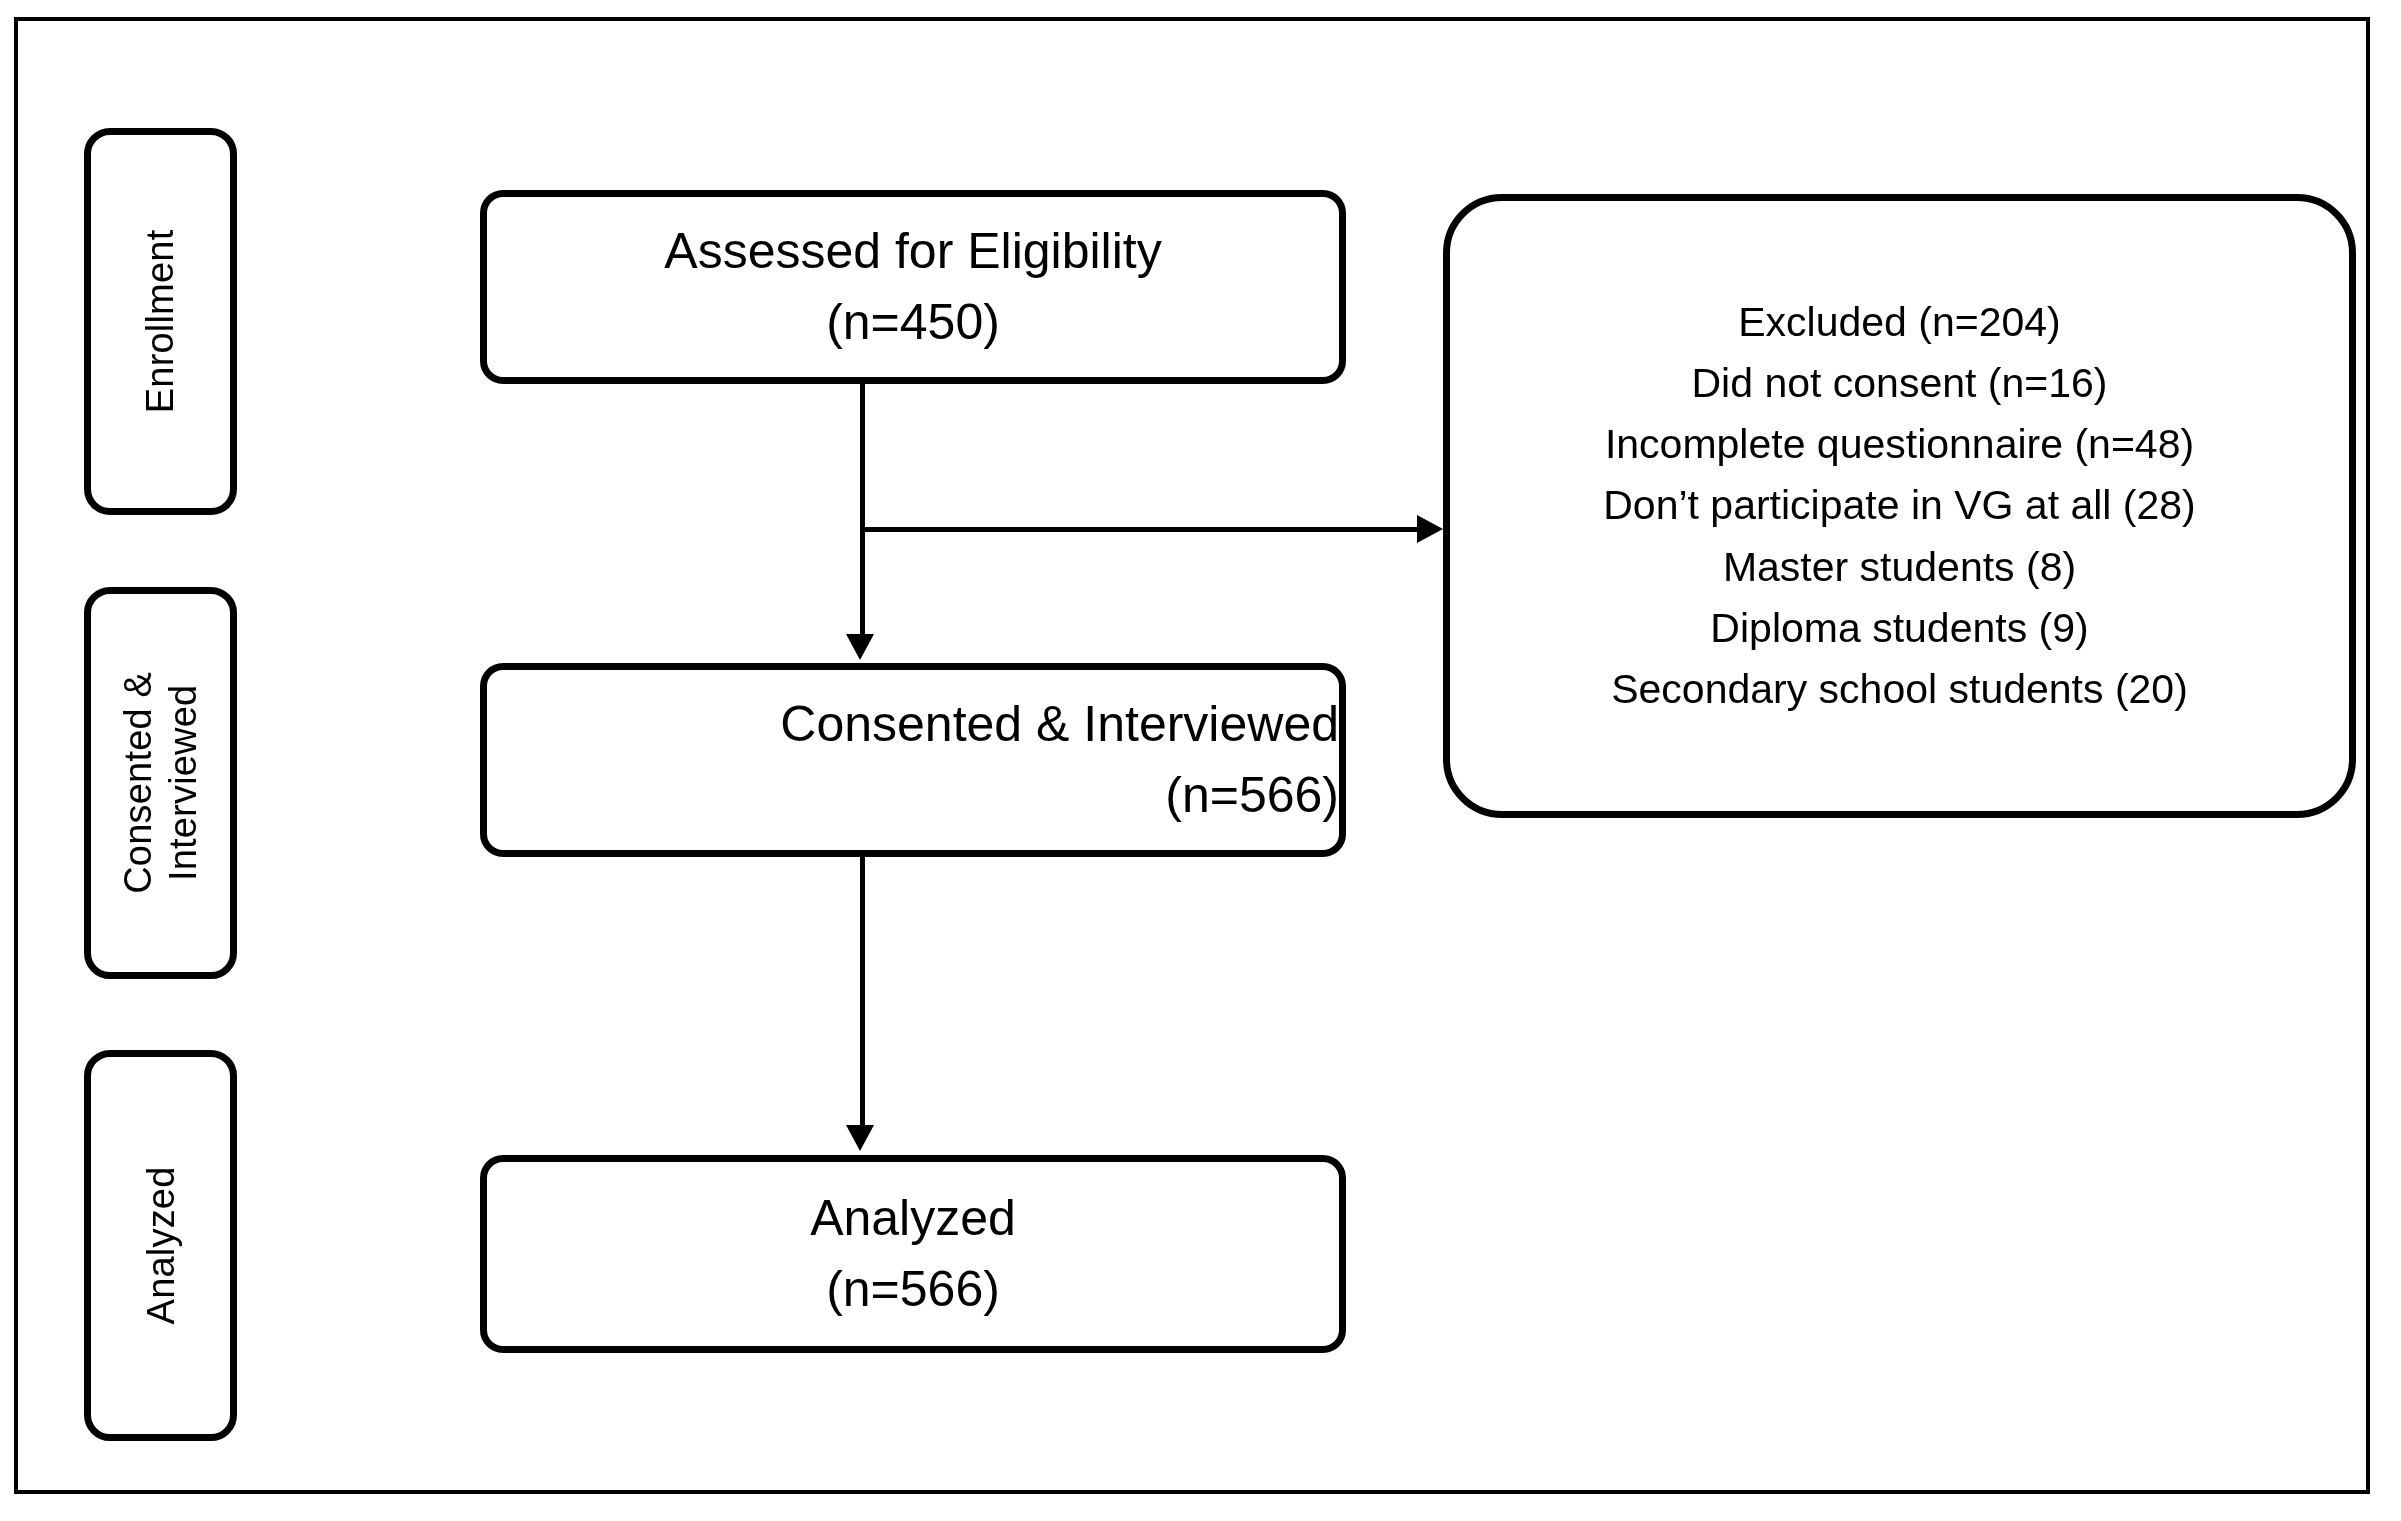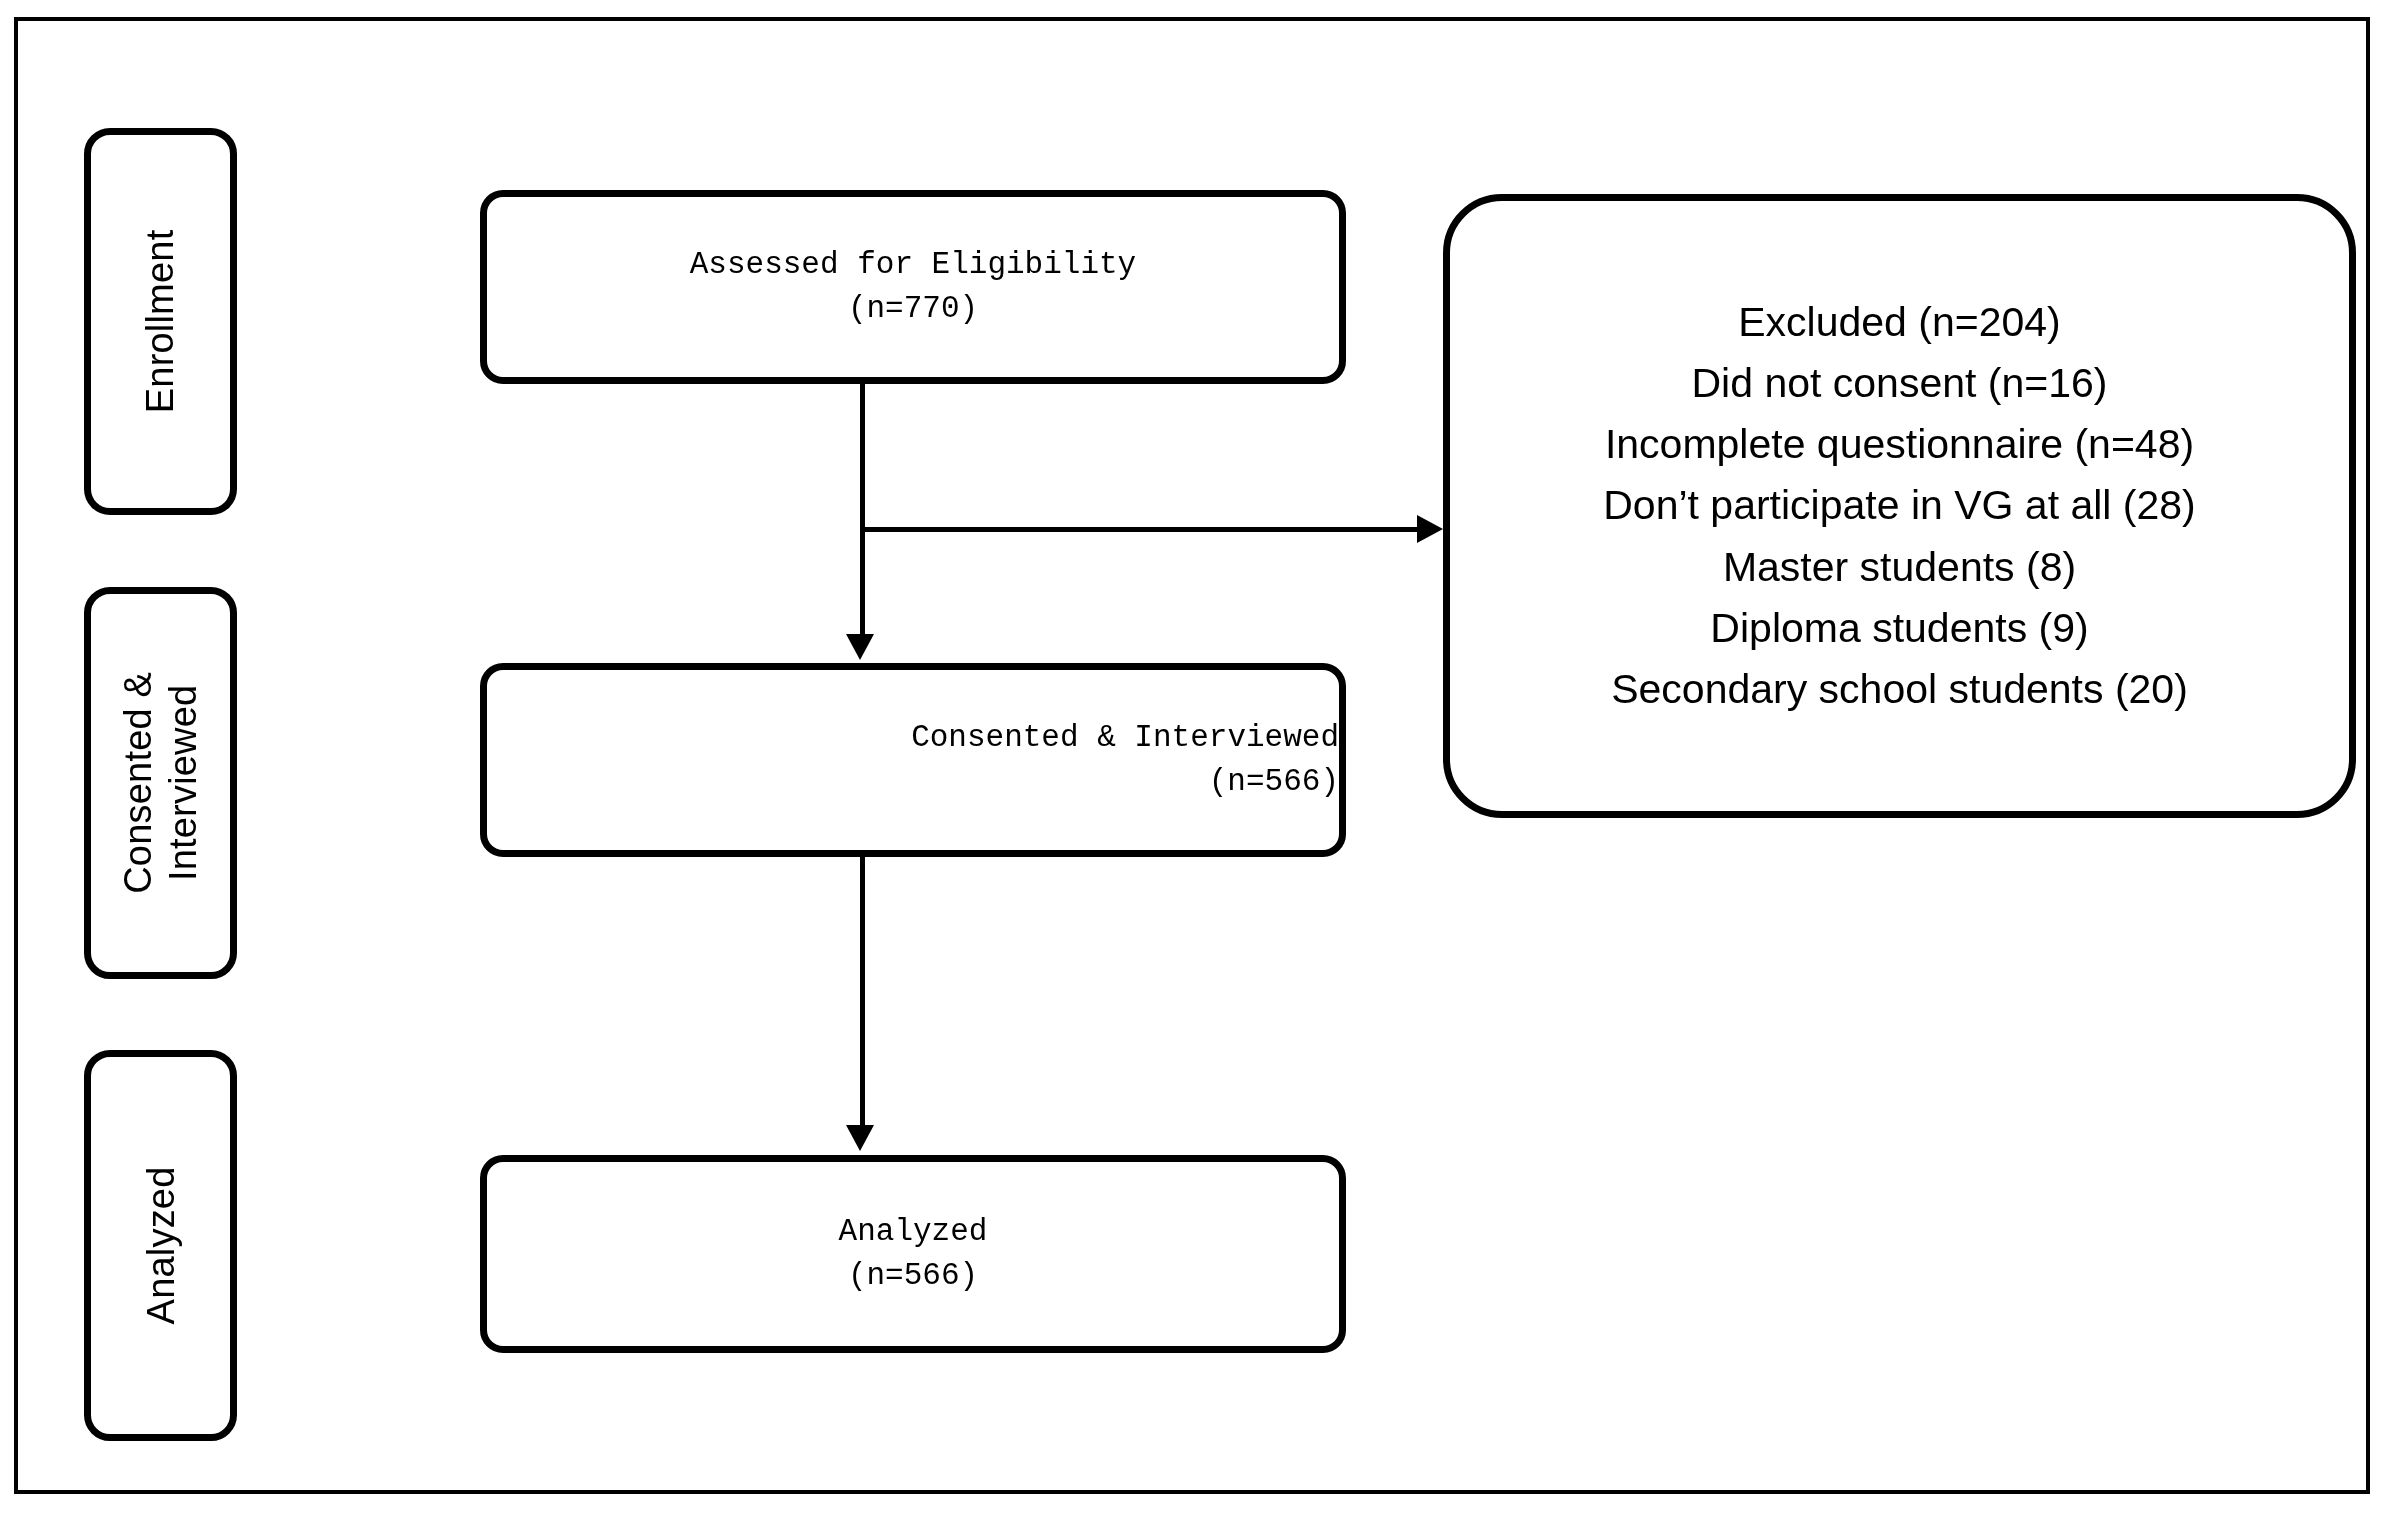--- a/index.html
+++ b/index.html
@@ -72,24 +72,23 @@
   #stage-consented  { left: 84px; top: 587px; width: 153px; height: 392px; }
   #stage-analyzed   { left: 84px; top: 1050px; width: 153px; height: 391px; }
 
   
   .flow-box {
     border-radius: 23px;
     left: 480px;
     width: 866px;
   }
   .flow-line {
-    font-size: 31px;
+    font-size: 50px;
     line-height: 1.42;
     white-space: nowrap;
-    font-family: Liberation Mono, monospace;
   }
 
   #box-assessed  { top: 190px;  height: 194px; }
   #box-consented { top: 663px;  height: 194px; align-items: flex-end; }
   #box-analyzed  { top: 1155px; height: 198px; }
 
   
   #box-excluded {
     left: 1443px;
     top: 194px;
@@ -163,21 +162,21 @@
   </div>
 
   <div class="stage-box" id="stage-analyzed">
     <div class="stage-rot">
       <span class="stage-line">Analyzed</span>
     </div>
   </div>
 
   <div class="node flow-box" id="box-assessed">
     <span class="flow-line">Assessed for Eligibility</span>
-    <span class="flow-line">(n=770)</span>
+    <span class="flow-line">(n=450)</span>
   </div>
 
   <div class="node flow-box" id="box-consented">
     <span class="flow-line">Consented &amp; Interviewed</span>
     <span class="flow-line">(n=566)</span>
   </div>
 
   <div class="node flow-box" id="box-analyzed">
     <span class="flow-line">Analyzed</span>
     <span class="flow-line">(n=566)</span>

